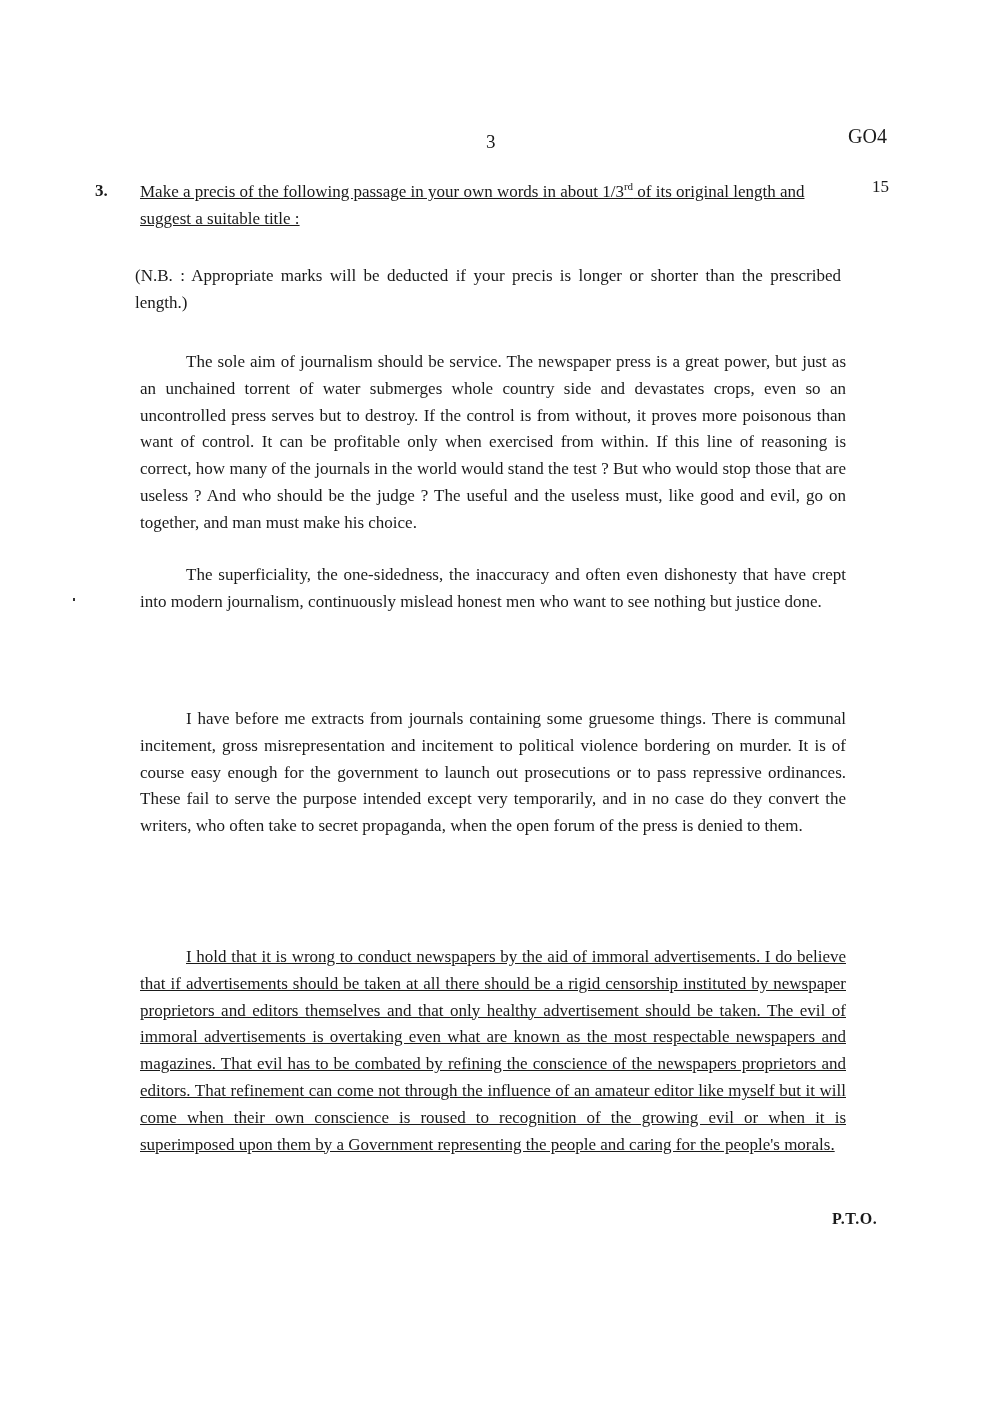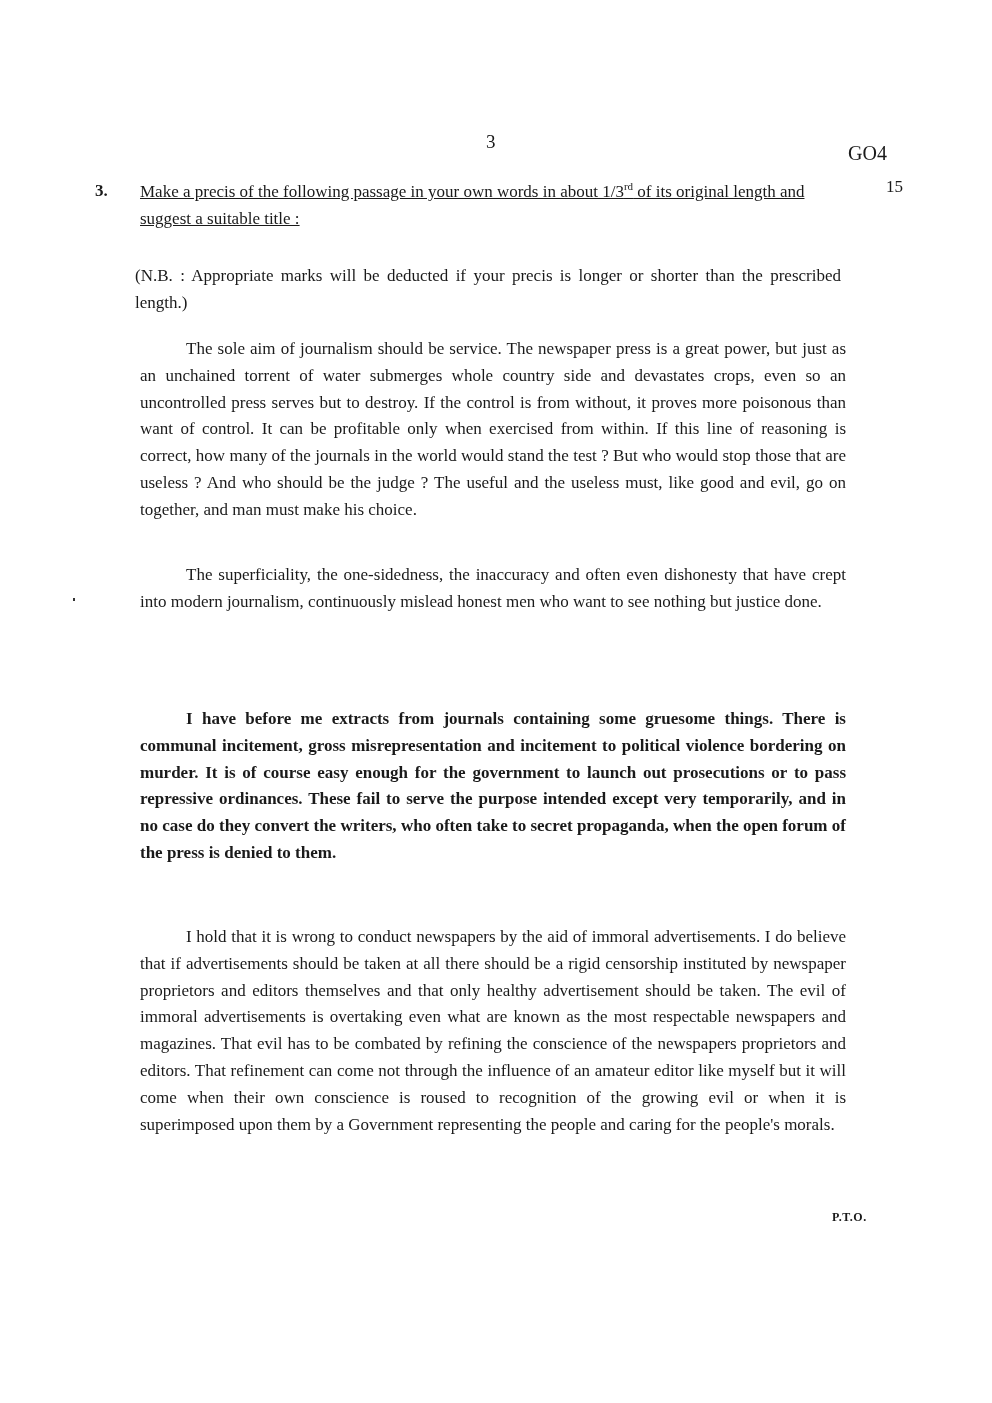--- a/index.html
+++ b/index.html
@@ -1,32 +1,32 @@
 <!DOCTYPE html>
 <html><head>
 <meta charset="utf-8">
 <style>
   html, body { margin: 0; padding: 0; background: #ffffff; }
   body { width: 992px; height: 1403px; position: relative; overflow: hidden;
          font-family: "Liberation Serif", "DejaVu Serif", serif; color: #1a1a1a; }
   .abs { position: absolute; }
   .page-num { left: 486px; top: 131px; font-size: 19px; }
-  .code { left: 848px; top: 142px; font-size: 20px; text-align: center; }
+  .code { left: 848px; top: 125px; font-size: 20px; text-align: center; }
   .qnum { left: 95px; top: 181px; font-size: 17px; font-weight: bold; }
-  .marks { left: 872px; top: 177px; font-size: 17px; margin-left: 14px; }
+  .marks { left: 872px; top: 177px; font-size: 17px; }
   .qtext { left: 140px; top: 178px; width: 712px; font-size: 17px; line-height: 27px; text-decoration: underline; }
   .qtext sup { font-size: 11px; line-height: 0; }
   .note { left: 135px; top: 262px; width: 706px; font-size: 17px; line-height: 27px; text-align: justify; }
   .para { position: absolute; left: 140px; width: 706px; font-size: 17px; line-height: 26.8px;
           text-align: justify; text-indent: 46px; margin: 0; }
-  .p1 { top: 336px; }
+  .p1 { top: 349px; }
   .p2 { top: 562px; }
-  .p3 { top: 706px; font-weight: bold; }
-  .p4 { top: 924px; }
-  .pto { left: 832px; top: 1210px; font-size: 12px; font-weight: bold; letter-spacing: 0.5px; }
+  .p3 { top: 706px; }
+  .p4 { top: 944px; text-decoration: underline; }
+  .pto { left: 832px; top: 1210px; font-size: 16px; font-weight: bold; letter-spacing: 0.5px; }
   .dot { left: 73px; top: 598px; width: 2px; height: 3px; background: #333; }
 </style>
 </head>
 <body>
 
 <div class="abs page-num">3</div>
 <div class="abs code">GO4</div>
 
 <div class="abs qnum">3.</div>
 <div class="abs marks">15</div>

